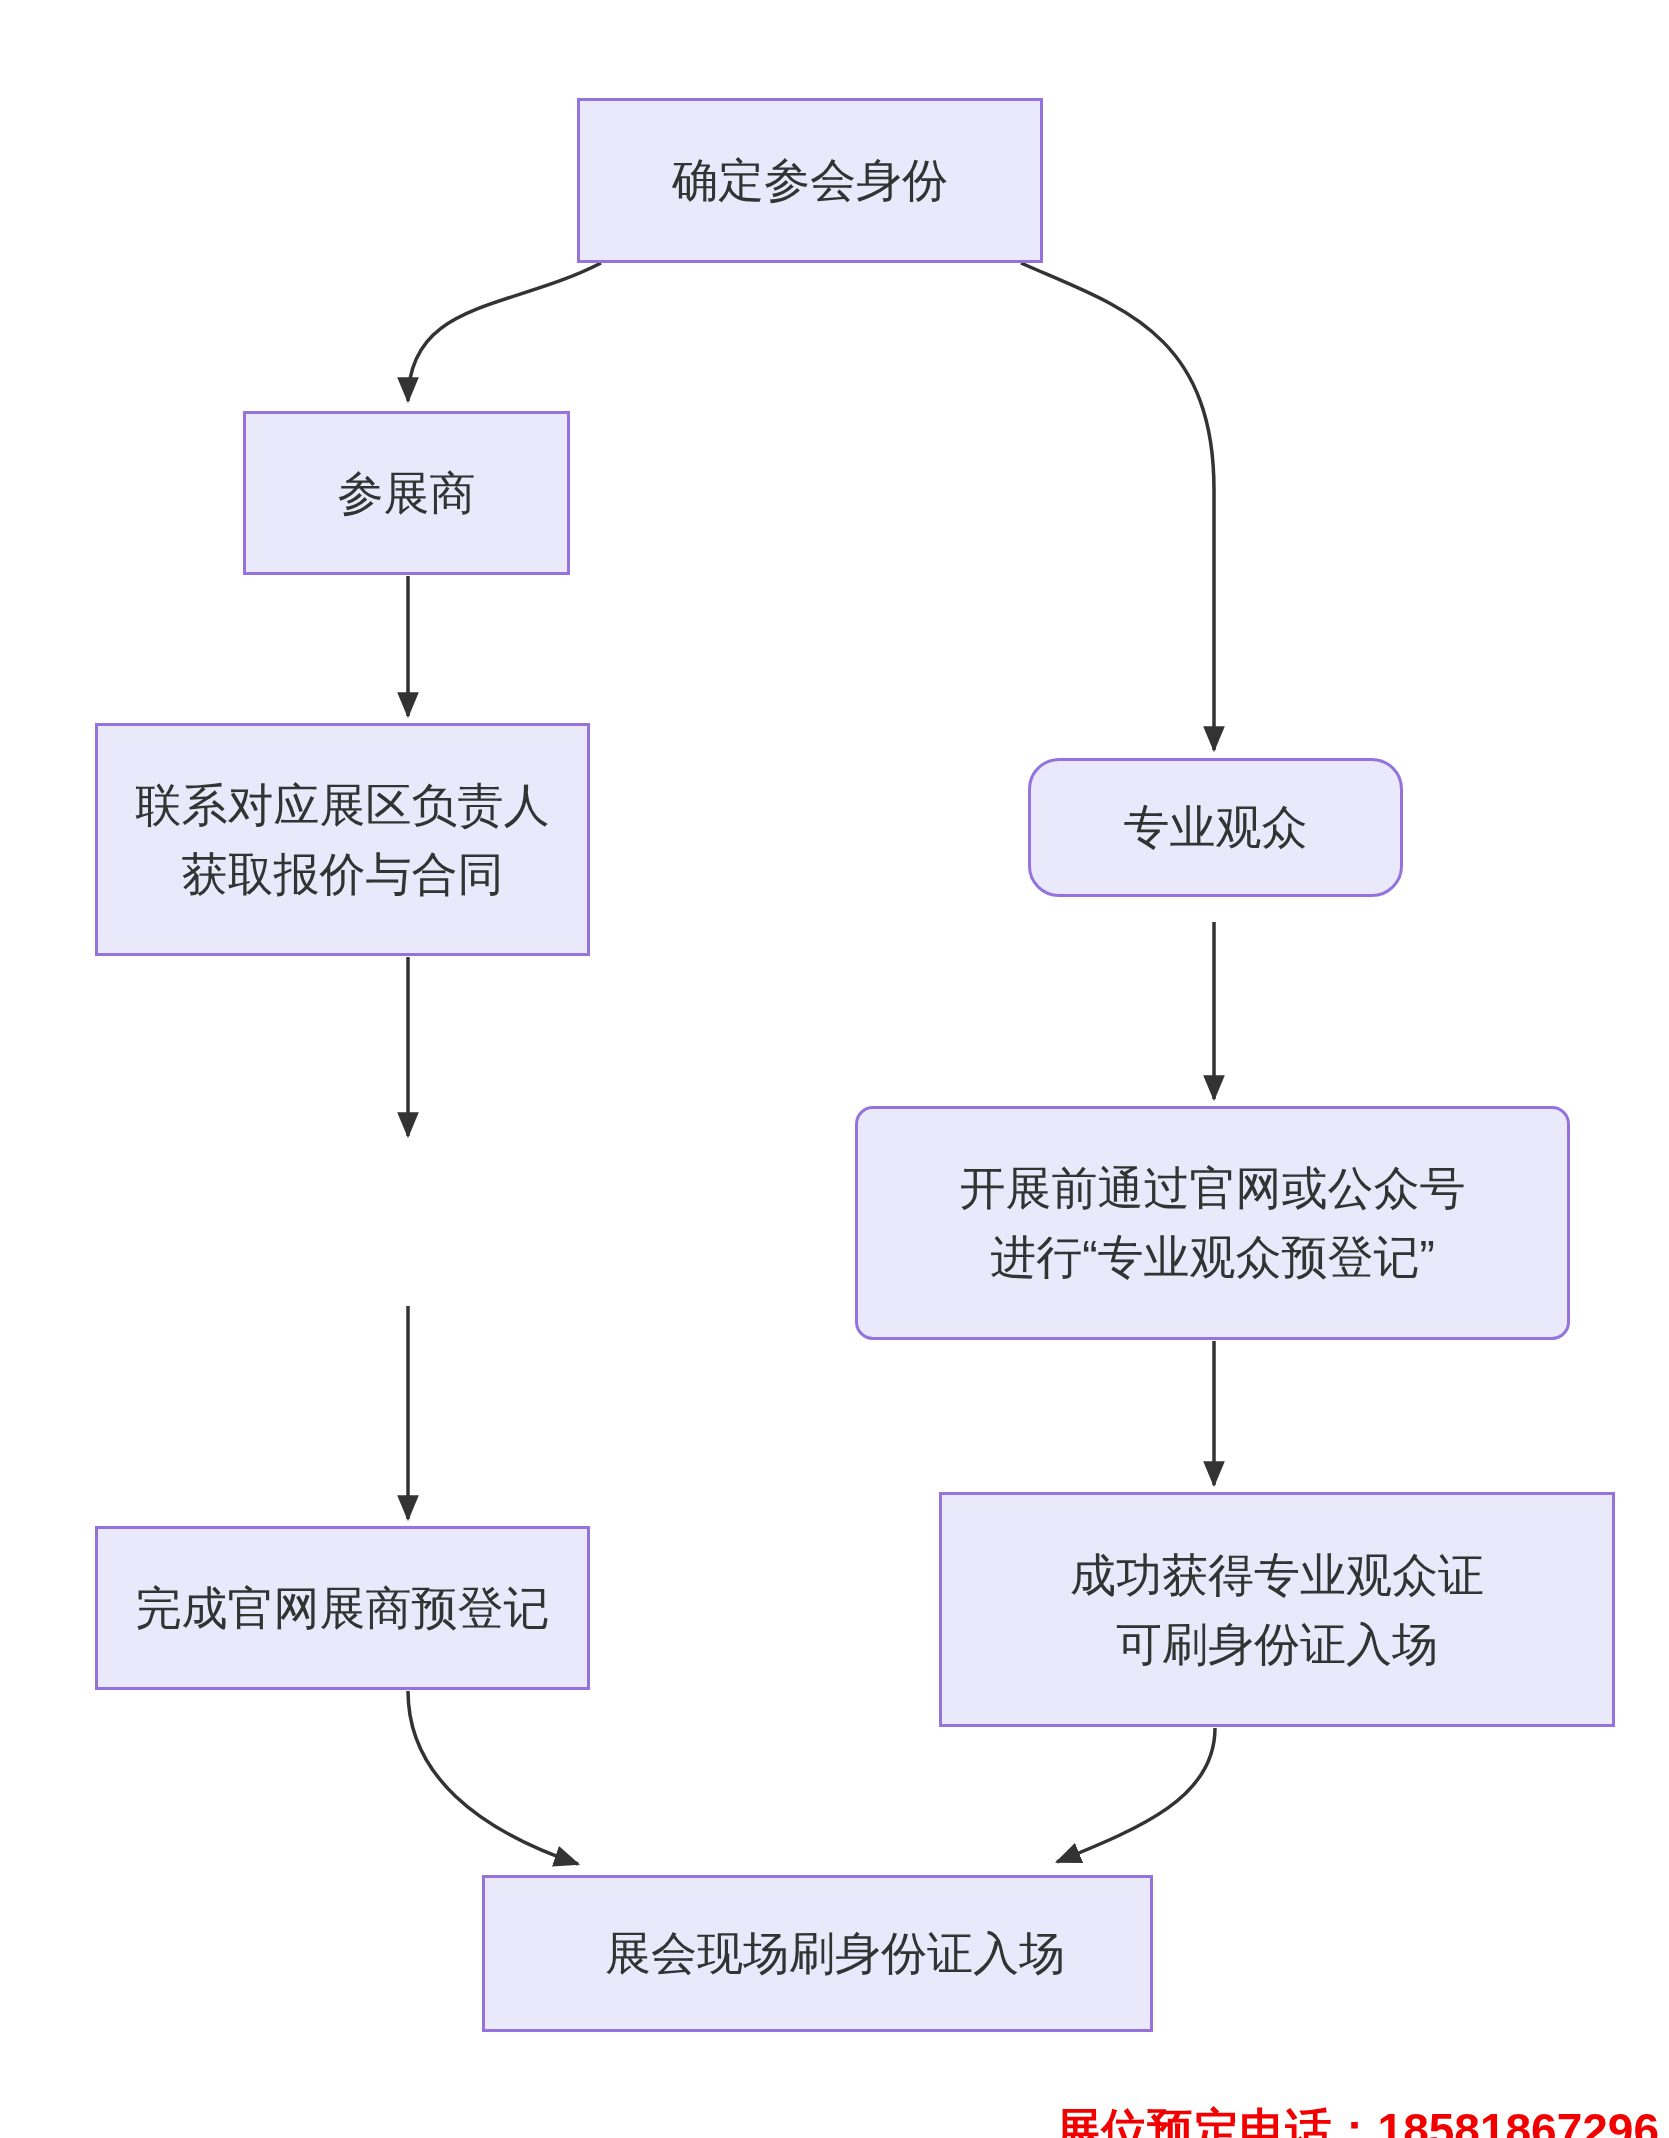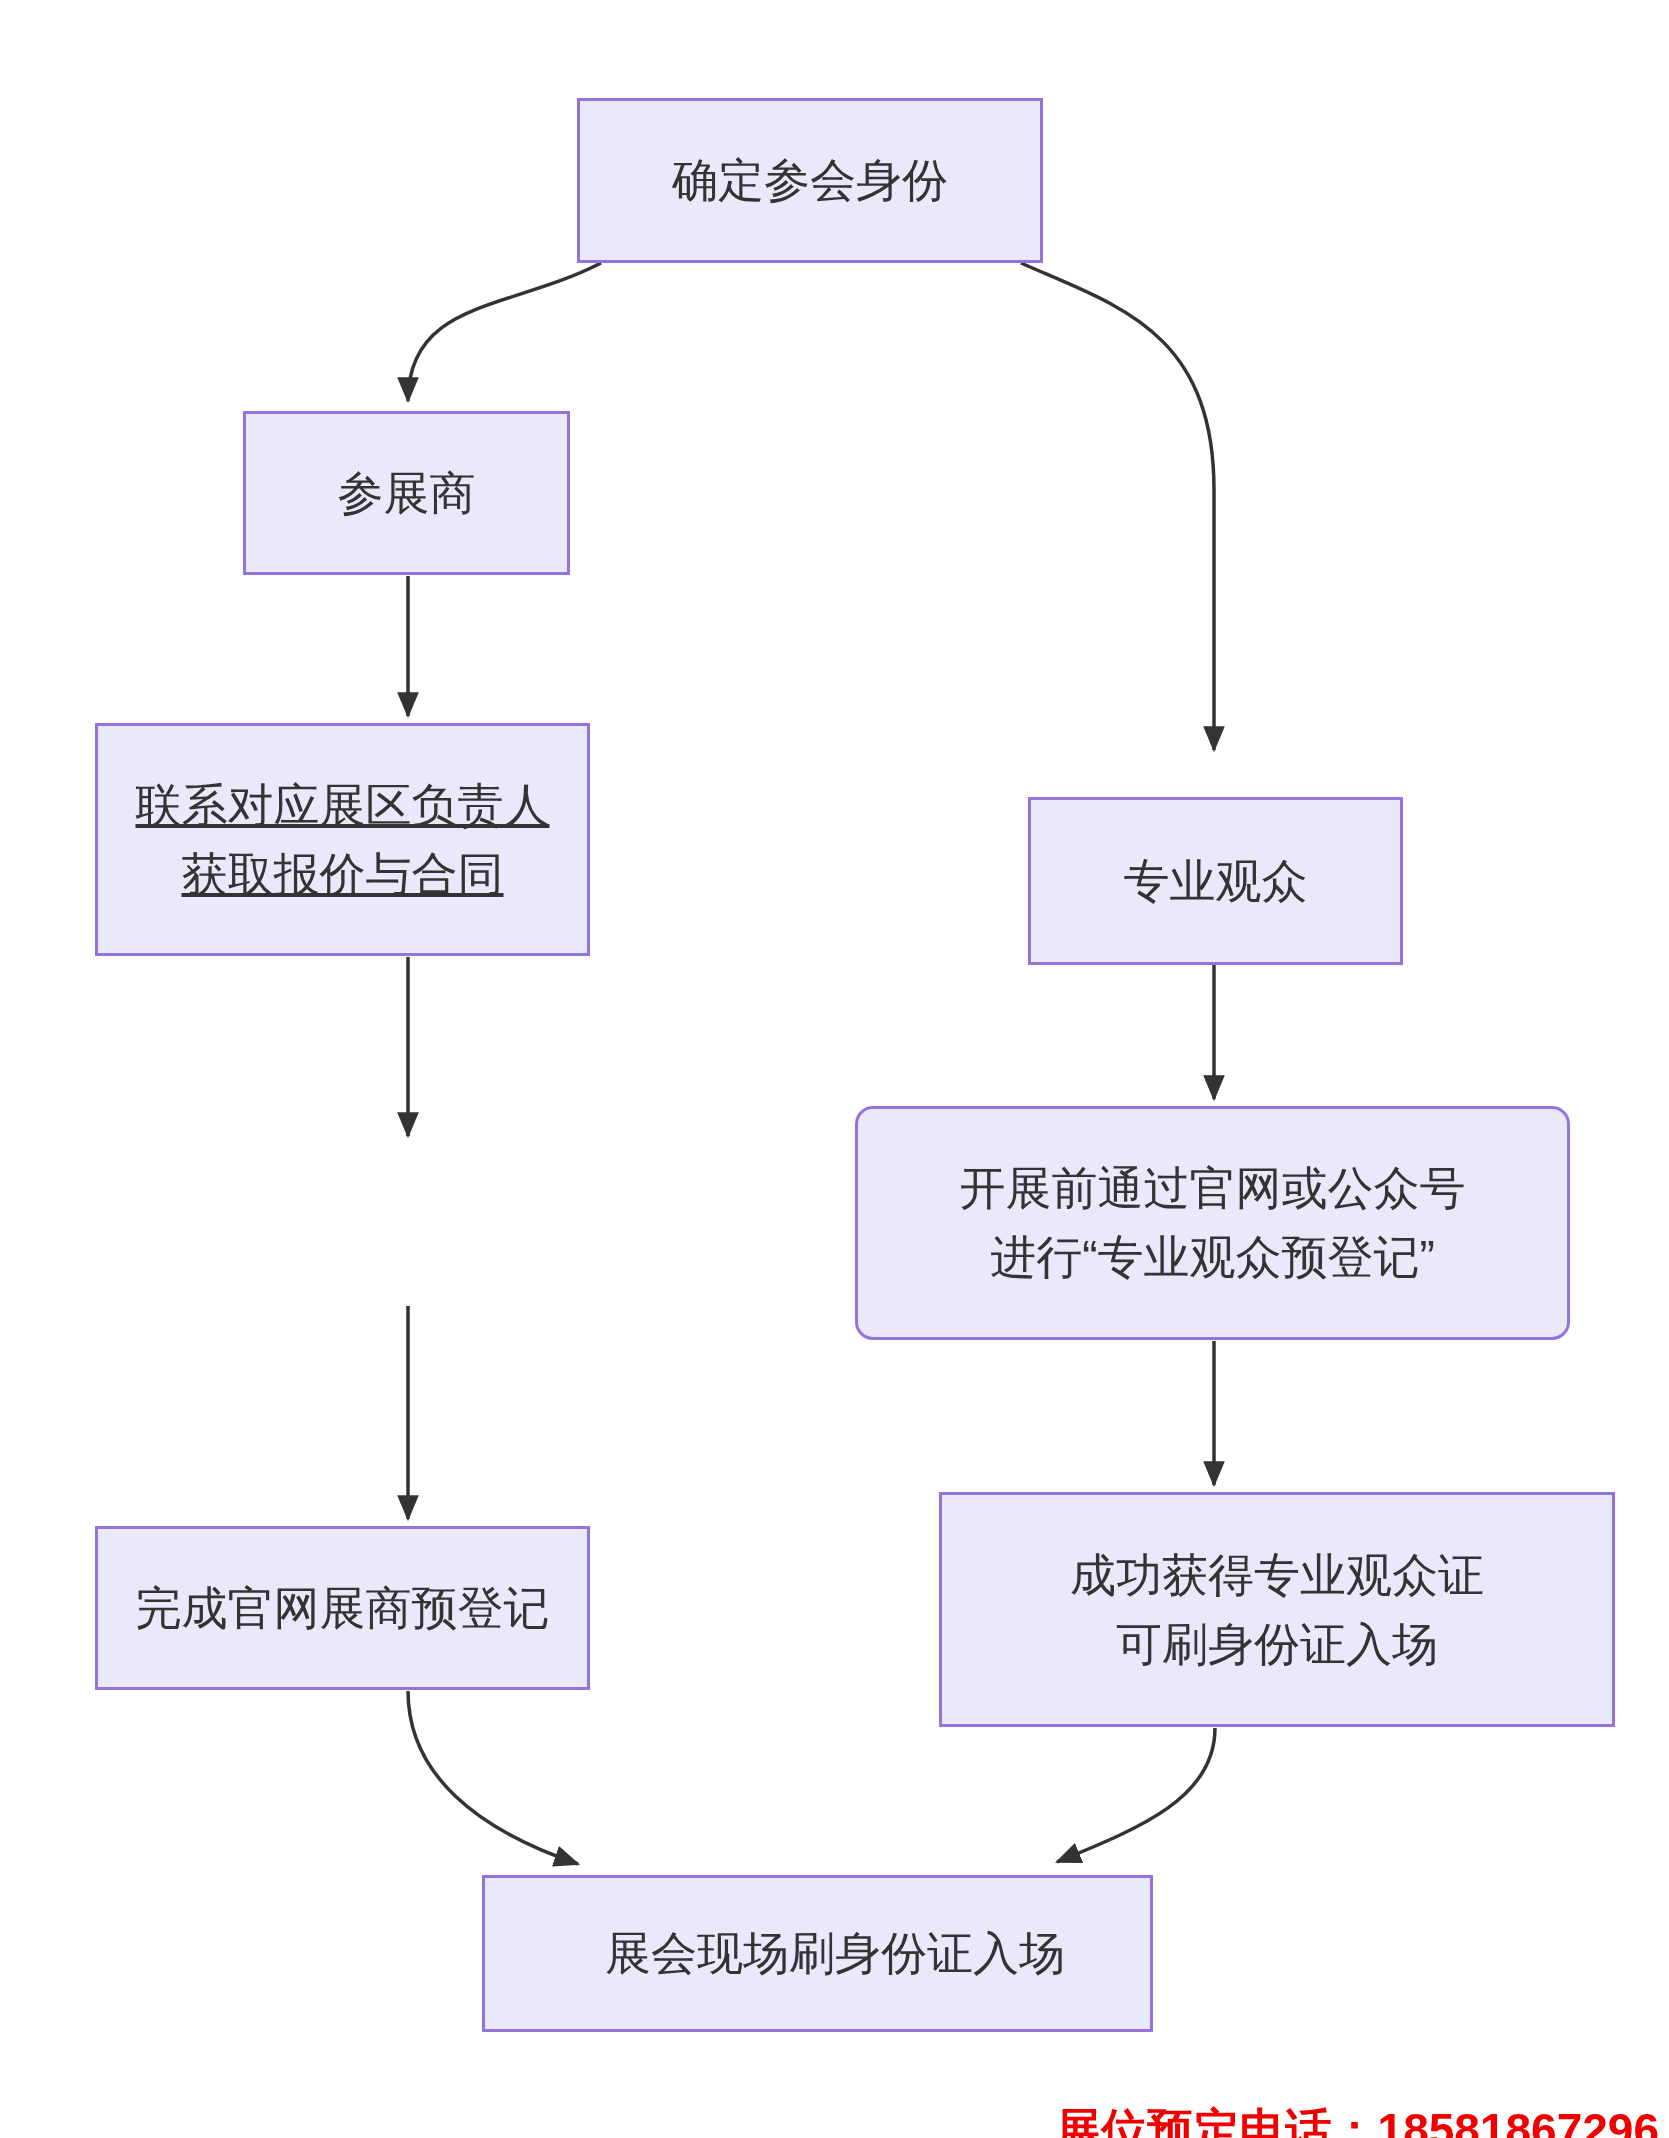--- a/index.html
+++ b/index.html
@@ -54,27 +54,27 @@
     <path class="edge" d="M 1214 922 L 1214 1099" marker-end="url(#arrow)"></path>
     <path class="edge" d="M 1214 1341 L 1214 1485" marker-end="url(#arrow)"></path>
     <path class="edge" d="M 408 1691 C 408 1775, 478 1830, 578 1864" marker-end="url(#arrow)"></path>
     <path class="edge" d="M 1215 1728 C 1215 1798, 1140 1828, 1057 1862" marker-end="url(#arrow)"></path>
   </svg>
 
   <div class="node" style="left:577px;top:98px;width:466px;height:165px;">确定参会身份</div>
 
   <div class="node" style="left:243px;top:411px;width:327px;height:164px;">参展商</div>
 
-  <div class="node" style="left:95px;top:723px;width:495px;height:233px;text-decoration:underline;">联系对应展区负责人
+  <div class="node" style="left:95px;top:723px;width:495px;height:233px;">联系对应展区负责人
 获取报价与合同</div>
 
 
   <div class="node" style="left:95px;top:1526px;width:495px;height:164px;">完成官网展商预登记</div>
 
-  <div class="node" style="left:1028px;top:797px;width:375px;height:168px;">专业观众</div>
+  <div class="node" style="left:1028px;top:758px;width:375px;height:139px;border-radius:31px;">专业观众</div>
 
   <div class="node" style="left:855px;top:1106px;width:715px;height:234px;border-radius:18px;">开展前通过官网或公众号
 进行“专业观众预登记”</div>
 
   <div class="node" style="left:939px;top:1492px;width:676px;height:235px;">成功获得专业观众证
 可刷身份证入场</div>
 
   <div class="node" style="left:482px;top:1875px;width:671px;height:157px;padding-left:35px;">展会现场刷身份证入场</div>
 
   <div class="footer-note">展位预定电话：18581867296</div>

